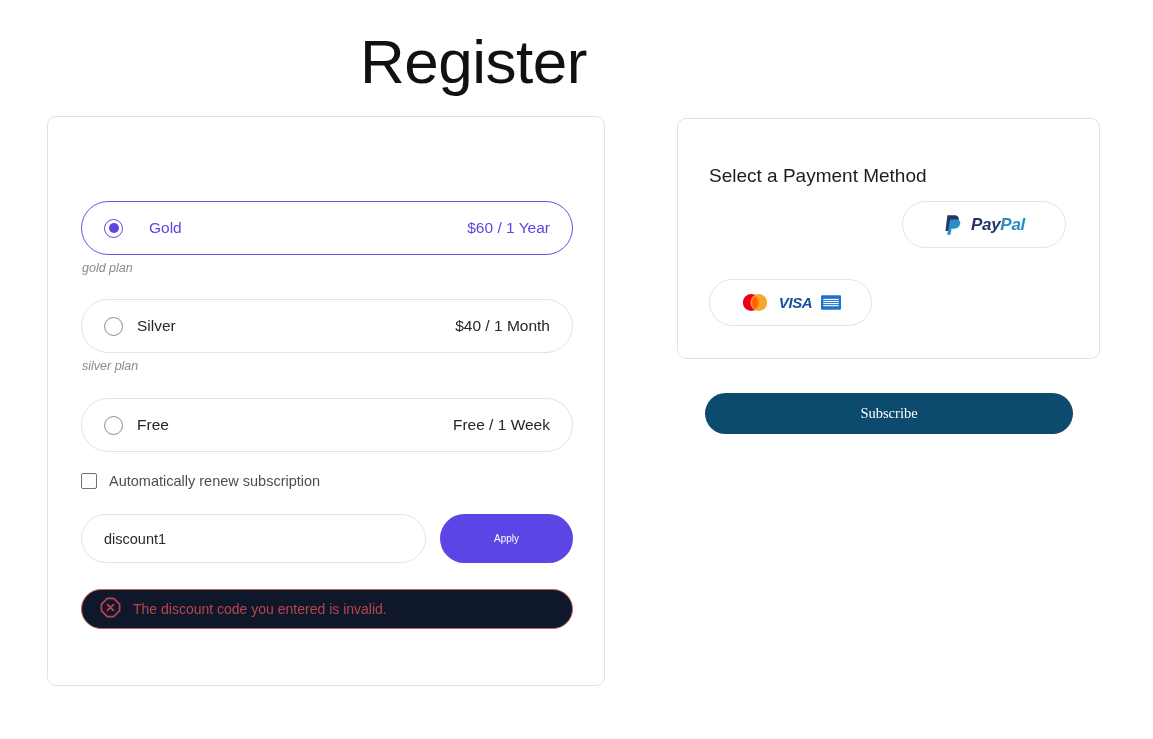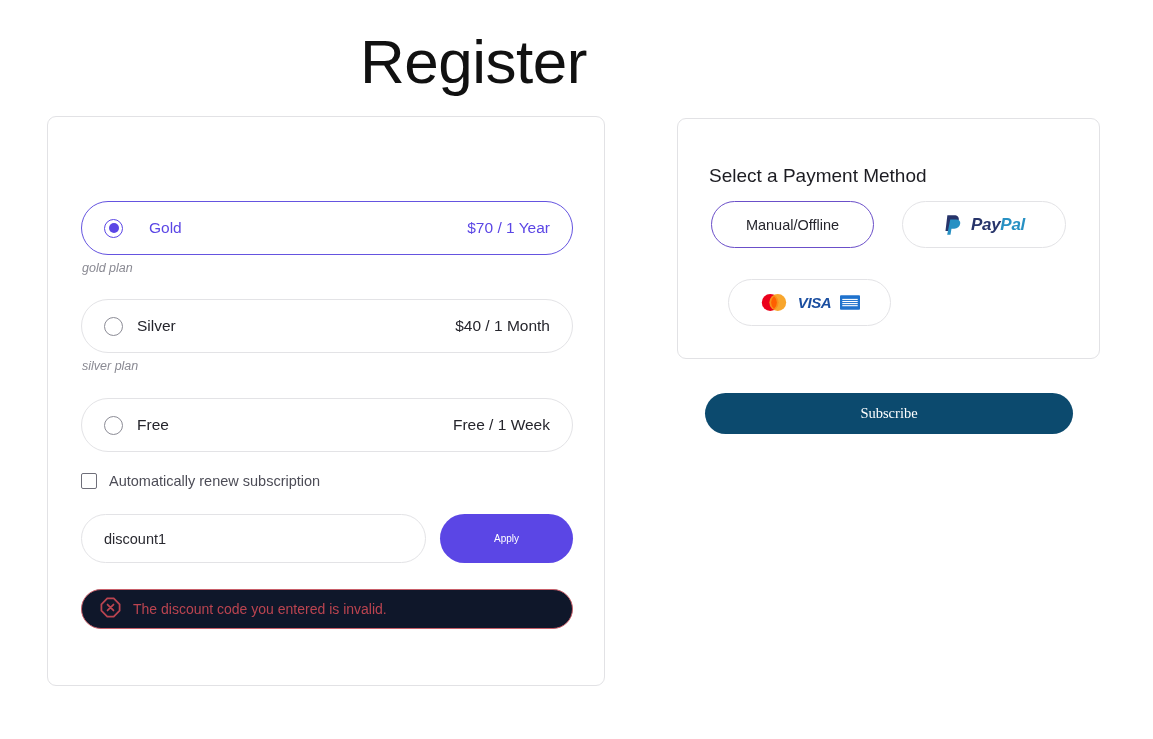--- a/index.html
+++ b/index.html
@@ -216,21 +216,21 @@
     cursor: pointer;
   }
   .pay-btn.selected { border: 1.5px solid #6b4fc9; }
   .pay-label {
     font-size: 14.5px;
     color: #26262d;
     white-space: nowrap;
   }
   .pay-manual { left: 33px; top: 82px; width: 163px; }
   .pay-paypal { left: 224px; top: 82px; width: 164px; }
-  .pay-cards  { left: 50px; top: 160px; width: 163px; }
+  .pay-cards  { left: 31px; top: 160px; width: 163px; }
 
   .logo-row { display: flex; align-items: center; gap: 9px; }
 
   
   .subscribe-btn {
     position: absolute;
     left: 705px;
     top: 393px;
     width: 368px;
     height: 41px;
@@ -249,21 +249,21 @@
 <div class="page">
 
   <div class="page-title">Register</div>
 
   <div class="card card-left">
 
 
     <div class="plan-row selected" style="top:84px;">
       <span class="radio"></span>
       <span class="plan-name">Gold</span>
-      <span class="plan-price">$70 / 1 Year</span>
+      <span class="plan-price">$60 / 1 Year</span>
     </div>
     <div class="plan-desc" style="top:144px;">gold plan</div>
 
     <div class="plan-row" style="top:182px;">
       <span class="radio"></span>
       <span class="plan-name">Silver</span>
       <span class="plan-price">$40 / 1 Month</span>
     </div>
     <div class="plan-desc" style="top:242px;">silver plan</div>
 
@@ -289,23 +289,20 @@
         </svg>
       </span>
       <span class="error-text">The discount code you entered is invalid.</span>
     </div>
   </div>
 
   <div class="card card-right">
 
     <div class="section-title right">Select a Payment Method</div>
 
-    <div class="pay-btn pay-manual selected">
-      <span class="pay-label">Manual/Offline</span>
-    </div>
 
     <div class="pay-btn pay-paypal">
       <span class="logo-row">
         <svg width="19" height="22" viewBox="0 0 20 23">
           <path d="M4.6 1.2 h7.1 c3.5 0 5.4 1.8 4.9 5 c-0.5 3.4 -3 5.2 -6.4 5.2 h-3 l-1 6.3 h-3.6 z" fill="#27346a"></path>
           <path d="M7.6 5.6 h6.2 c3.2 0 4.8 1.7 4.3 4.7 c-0.5 3.3 -2.9 5.1 -6.2 5.1 h-3 l-1 6.4 h-3.5 z" fill="#2790c3"></path>
         </svg>
         <span style="font-size:17px;font-weight:bold;font-style:italic;letter-spacing:-0.3px;">
           <span style="color:#27346a;">Pay</span><span style="color:#2790c3;">Pal</span>
         </span>

